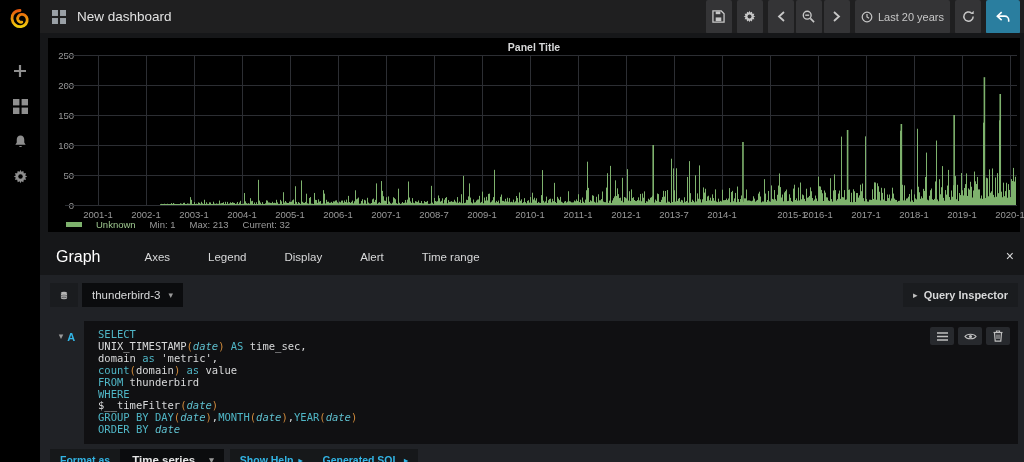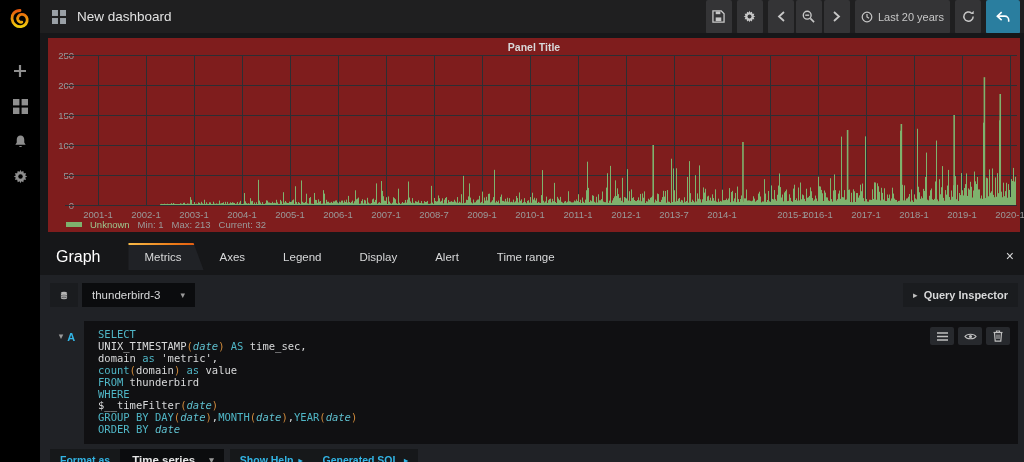--- a/index.html
+++ b/index.html
@@ -22,45 +22,45 @@
   .nav-left { display:flex; align-items:center; gap:9px; }
   .nav-title { color:#e3e3e3; font-size:13.5px; }
   .nav-right { margin-left:auto; display:flex; align-items:center; gap:5px; }
   .nbtn { height:22px; min-width:26px; background:#343436; border-radius:2px; display:flex; align-items:center; justify-content:center; padding:17px 6px; color:#c7c7c7; font-size:11px; cursor:pointer; gap:5px; }
   .nbtn svg { display:block; }
   .ngroup { display:flex; gap:2px; }
   .nbtn.back { background:#2a7e9f; color:#fff; min-width:34px; }
 
   
   .dash { padding:5px 8px 0 8px; background:#161719; }
-  .panel { position:relative; width:972px; height:194px; background:#7f1d1d; }
+  .panel { position:relative; width:972px; height:194px; background:#000000; }
   .panel-title { position:absolute; top:3px; left:0; right:0; text-align:center; color:#d8d9da; font-size:10.5px; font-weight:bold; }
   .ylab { position:absolute; width:26px; text-align:right; color:#9a9a9a; font-size:9.5px; }
   .xlab { position:absolute; width:44px; text-align:center; color:#9a9a9a; font-size:9.5px; top:171px; }
   #chart-svg { position:absolute; left:17px; top:17px; }
-  .legend { position:absolute; left:18px; top:181px; display:flex; align-items:center; gap:8px; font-size:9.5px; color:#9a9a9a; }
+  .legend { position:absolute; left:18px; top:181px; display:flex; align-items:center; gap:14px; font-size:9.5px; color:#9a9a9a; }
   .legend .dash { width:11px; height:2px; background:#7eb26d; }
   .legend .series { color:#9ec88f; cursor:pointer; }
 
   
   .tabsbar { margin-top:11px; height:29px; display:flex; align-items:flex-end; padding-left:16px; position:relative; background:#161719; }
   .graph-title { color:#ffffff; font-size:16px; font-weight:500; margin-right:28px; align-self:center; }
   .tab { height:27px; display:flex; align-items:center; padding:0 22px 0 16px; font-size:11.5px; color:#d8d9da; cursor:pointer; position:relative; }
   .tab.active { background:#202226; clip-path:polygon(0 0, calc(100% - 10px) 0, 100% 100%, 0 100%); }
   .tab.active::before { content:""; position:absolute; top:0; left:0; right:0; height:2px;
     background:linear-gradient(90deg,#f8bb49,#ec7b18 60%,#e0500e); }
   .close-x { position:absolute; right:14px; top:6px; color:#d8d9da; font-size:14px; cursor:pointer; line-height:1; }
 
   
   .editor { margin-top:5px; flex:1; background:#202226; padding:8px 10px 0 10px; position:relative; }
   .ds-row { display:flex; align-items:center; height:24px; gap:0; }
   .tile { height:24px; background:#1a1c1f; display:flex; align-items:center; padding:0 10px; color:#d8d9da; font-size:11px; }
   .tile.iconbox { width:28px; justify-content:center; margin-right:4px; color:#b5b5b5; }
   .tile.lab { font-weight:bold; }
-  .dropdown { height:24px; background:#0b0c0e; display:flex; align-items:center; gap:20px; padding:0 10px; color:#d8d9da; font-size:11.5px; cursor:pointer; }
+  .dropdown { height:24px; background:#0b0c0e; display:flex; align-items:center; gap:8px; padding:0 10px; color:#d8d9da; font-size:11.5px; cursor:pointer; }
   .caret { color:#9a9a9a; font-size:9px; }
   .qi { margin-left:auto; cursor:pointer; gap:6px; display:flex; }
   .qi .tri { color:#c0c0c0; font-size:9px; }
 
   .query-block { margin-top:14px; display:flex; }
   .gutter { width:34px; display:flex; align-items:flex-start; justify-content:center; gap:4px; padding-top:10px; }
   .gutter .tri { color:#9a9a9a; font-size:9px; cursor:pointer; }
   .gutter .ref { color:#33b5e5; font-size:11px; font-weight:bold; cursor:pointer; }
   .codewrap { flex:1; background:#101012; min-height:112px; position:relative; padding:8px 0 8px 14px; }
   .code { font-family:"DejaVu Sans Mono", monospace; font-size:10.5px; line-height:11.9px; white-space:pre; }
@@ -1123,21 +1123,20 @@
           <span>Min: 1</span>
           <span>Max: 213</span>
           <span>Current: 32</span>
         </div>
       </div>
     </div>
 
     <div class="tabsbar">
       <span class="graph-title">Graph</span>
       <div id="tabs" style="display:flex; align-items:flex-end;">
-          <div class="tab active">Metrics</div>
           <div class="tab">Axes</div>
           <div class="tab">Legend</div>
           <div class="tab">Display</div>
           <div class="tab">Alert</div>
           <div class="tab">Time range</div>
         </div>
       <span class="close-x">×</span>
     </div>
 
     <div class="editor">

